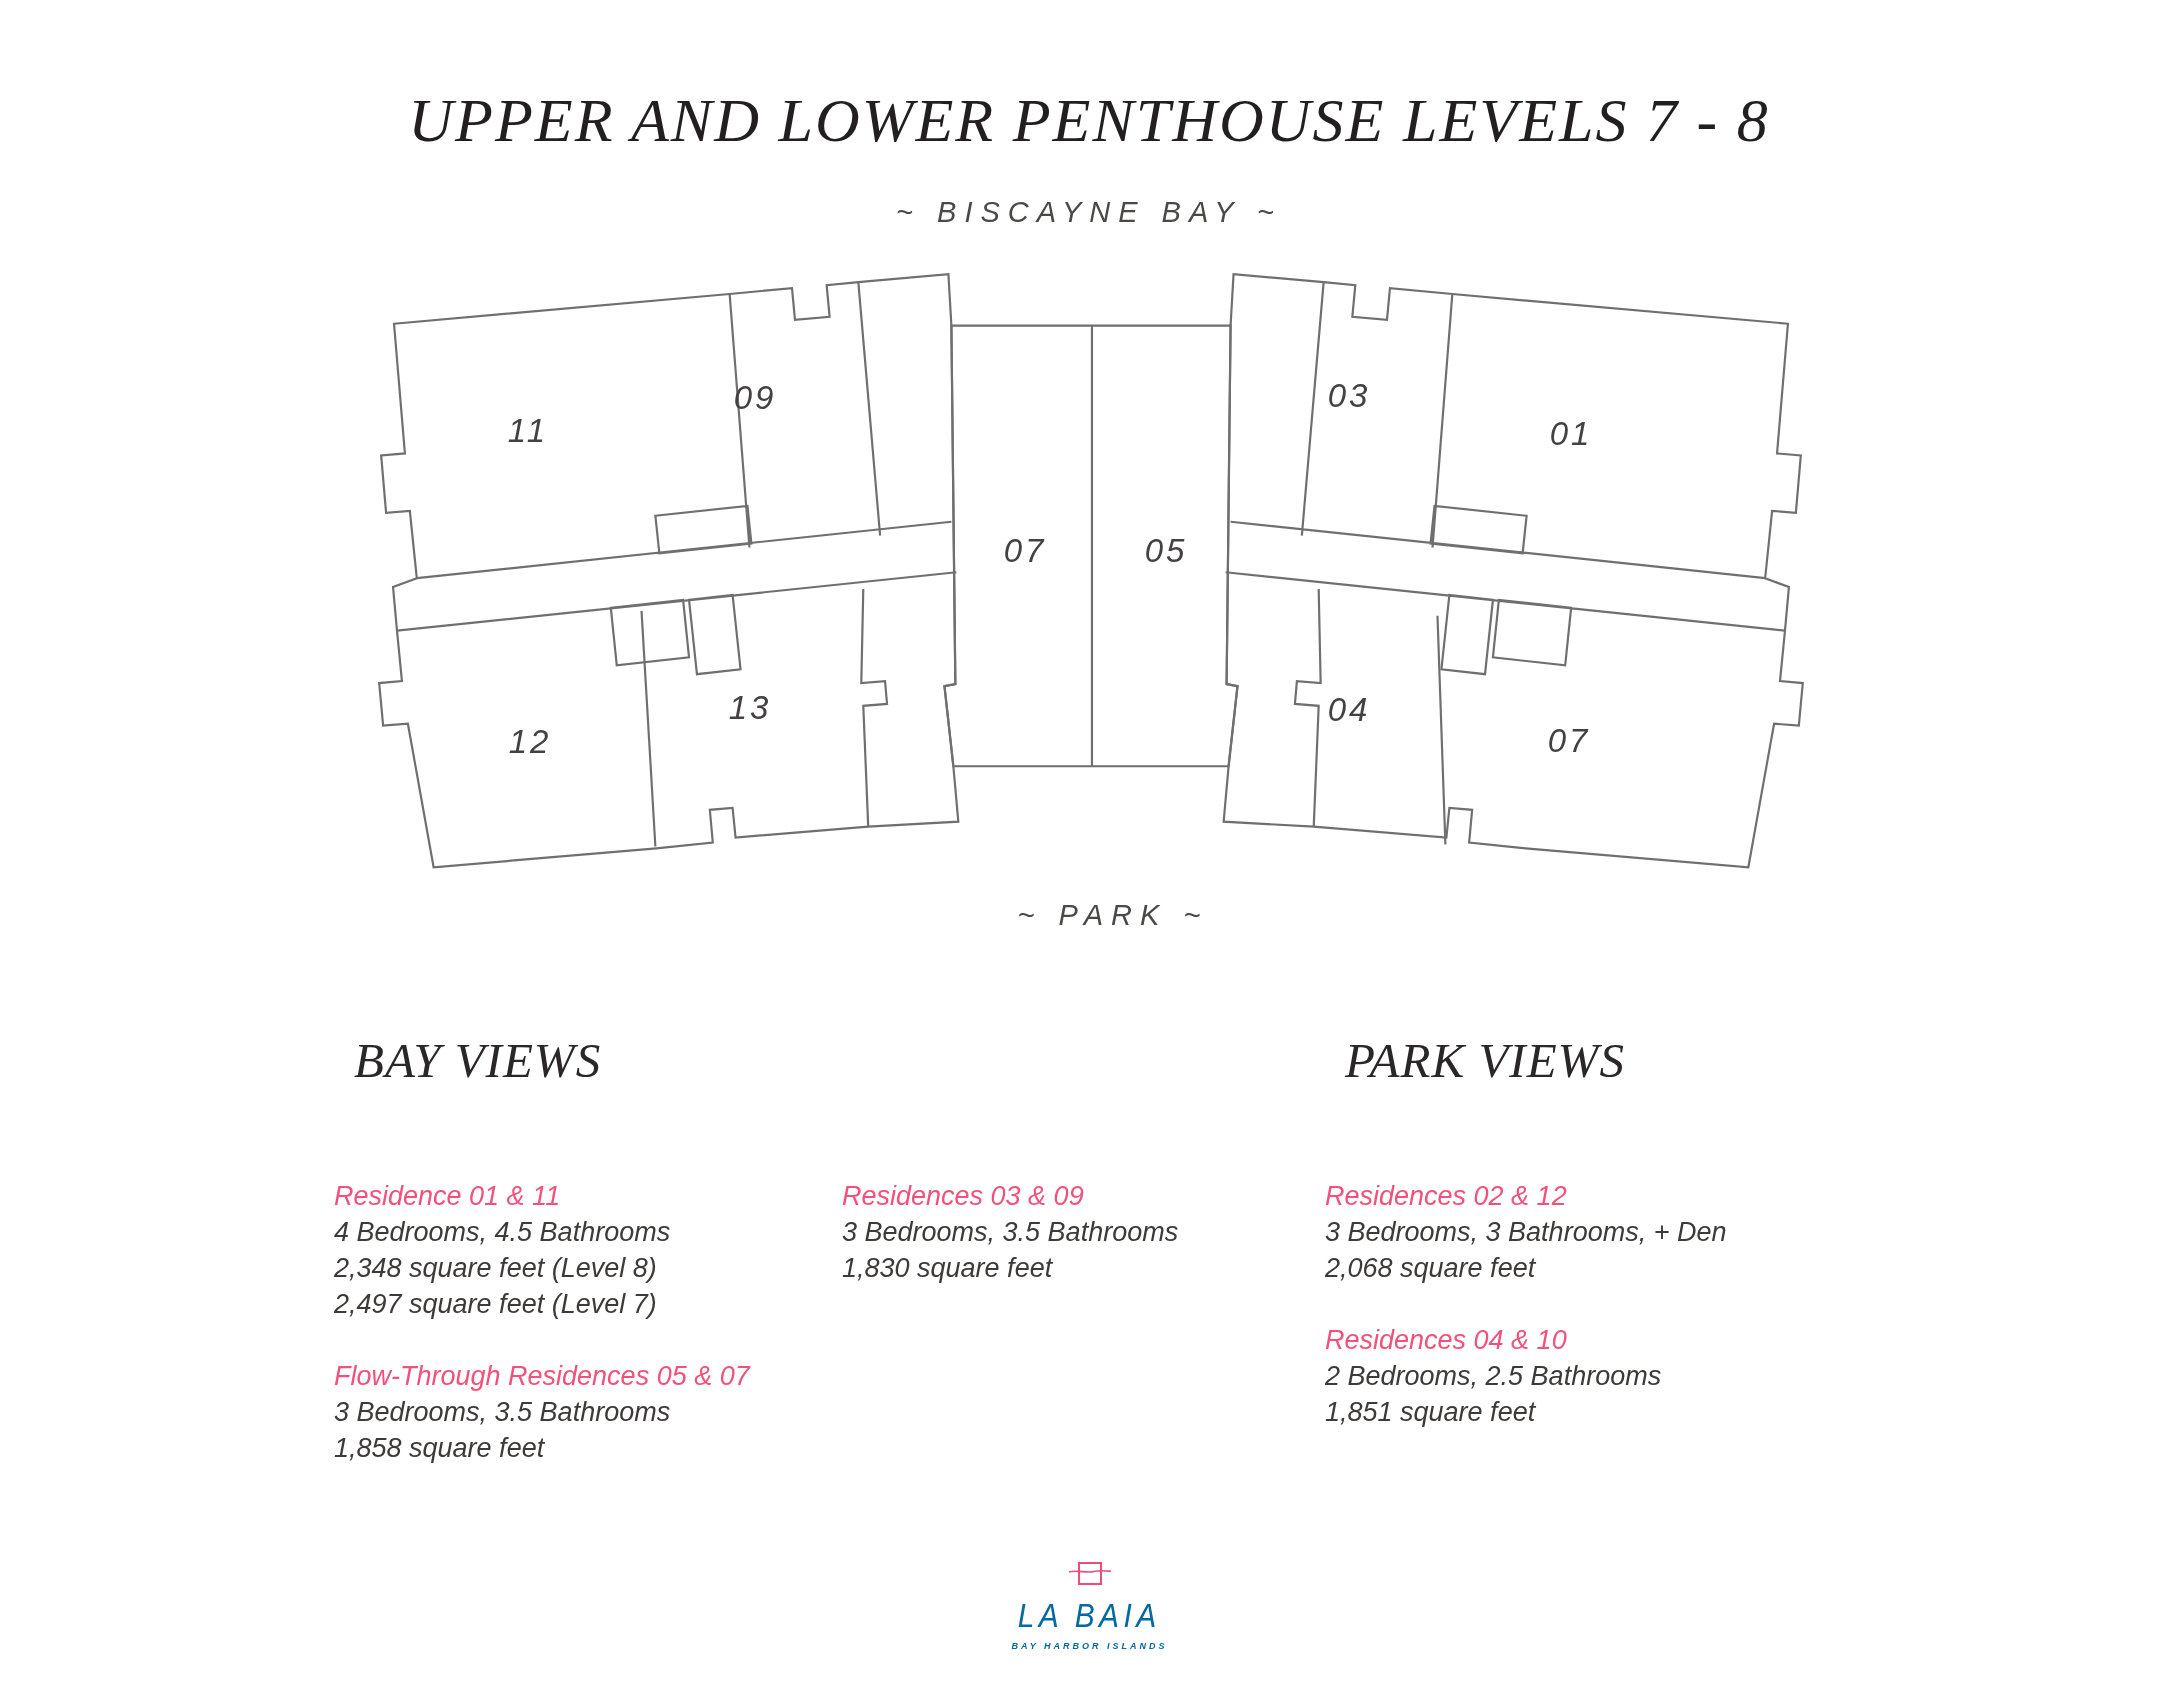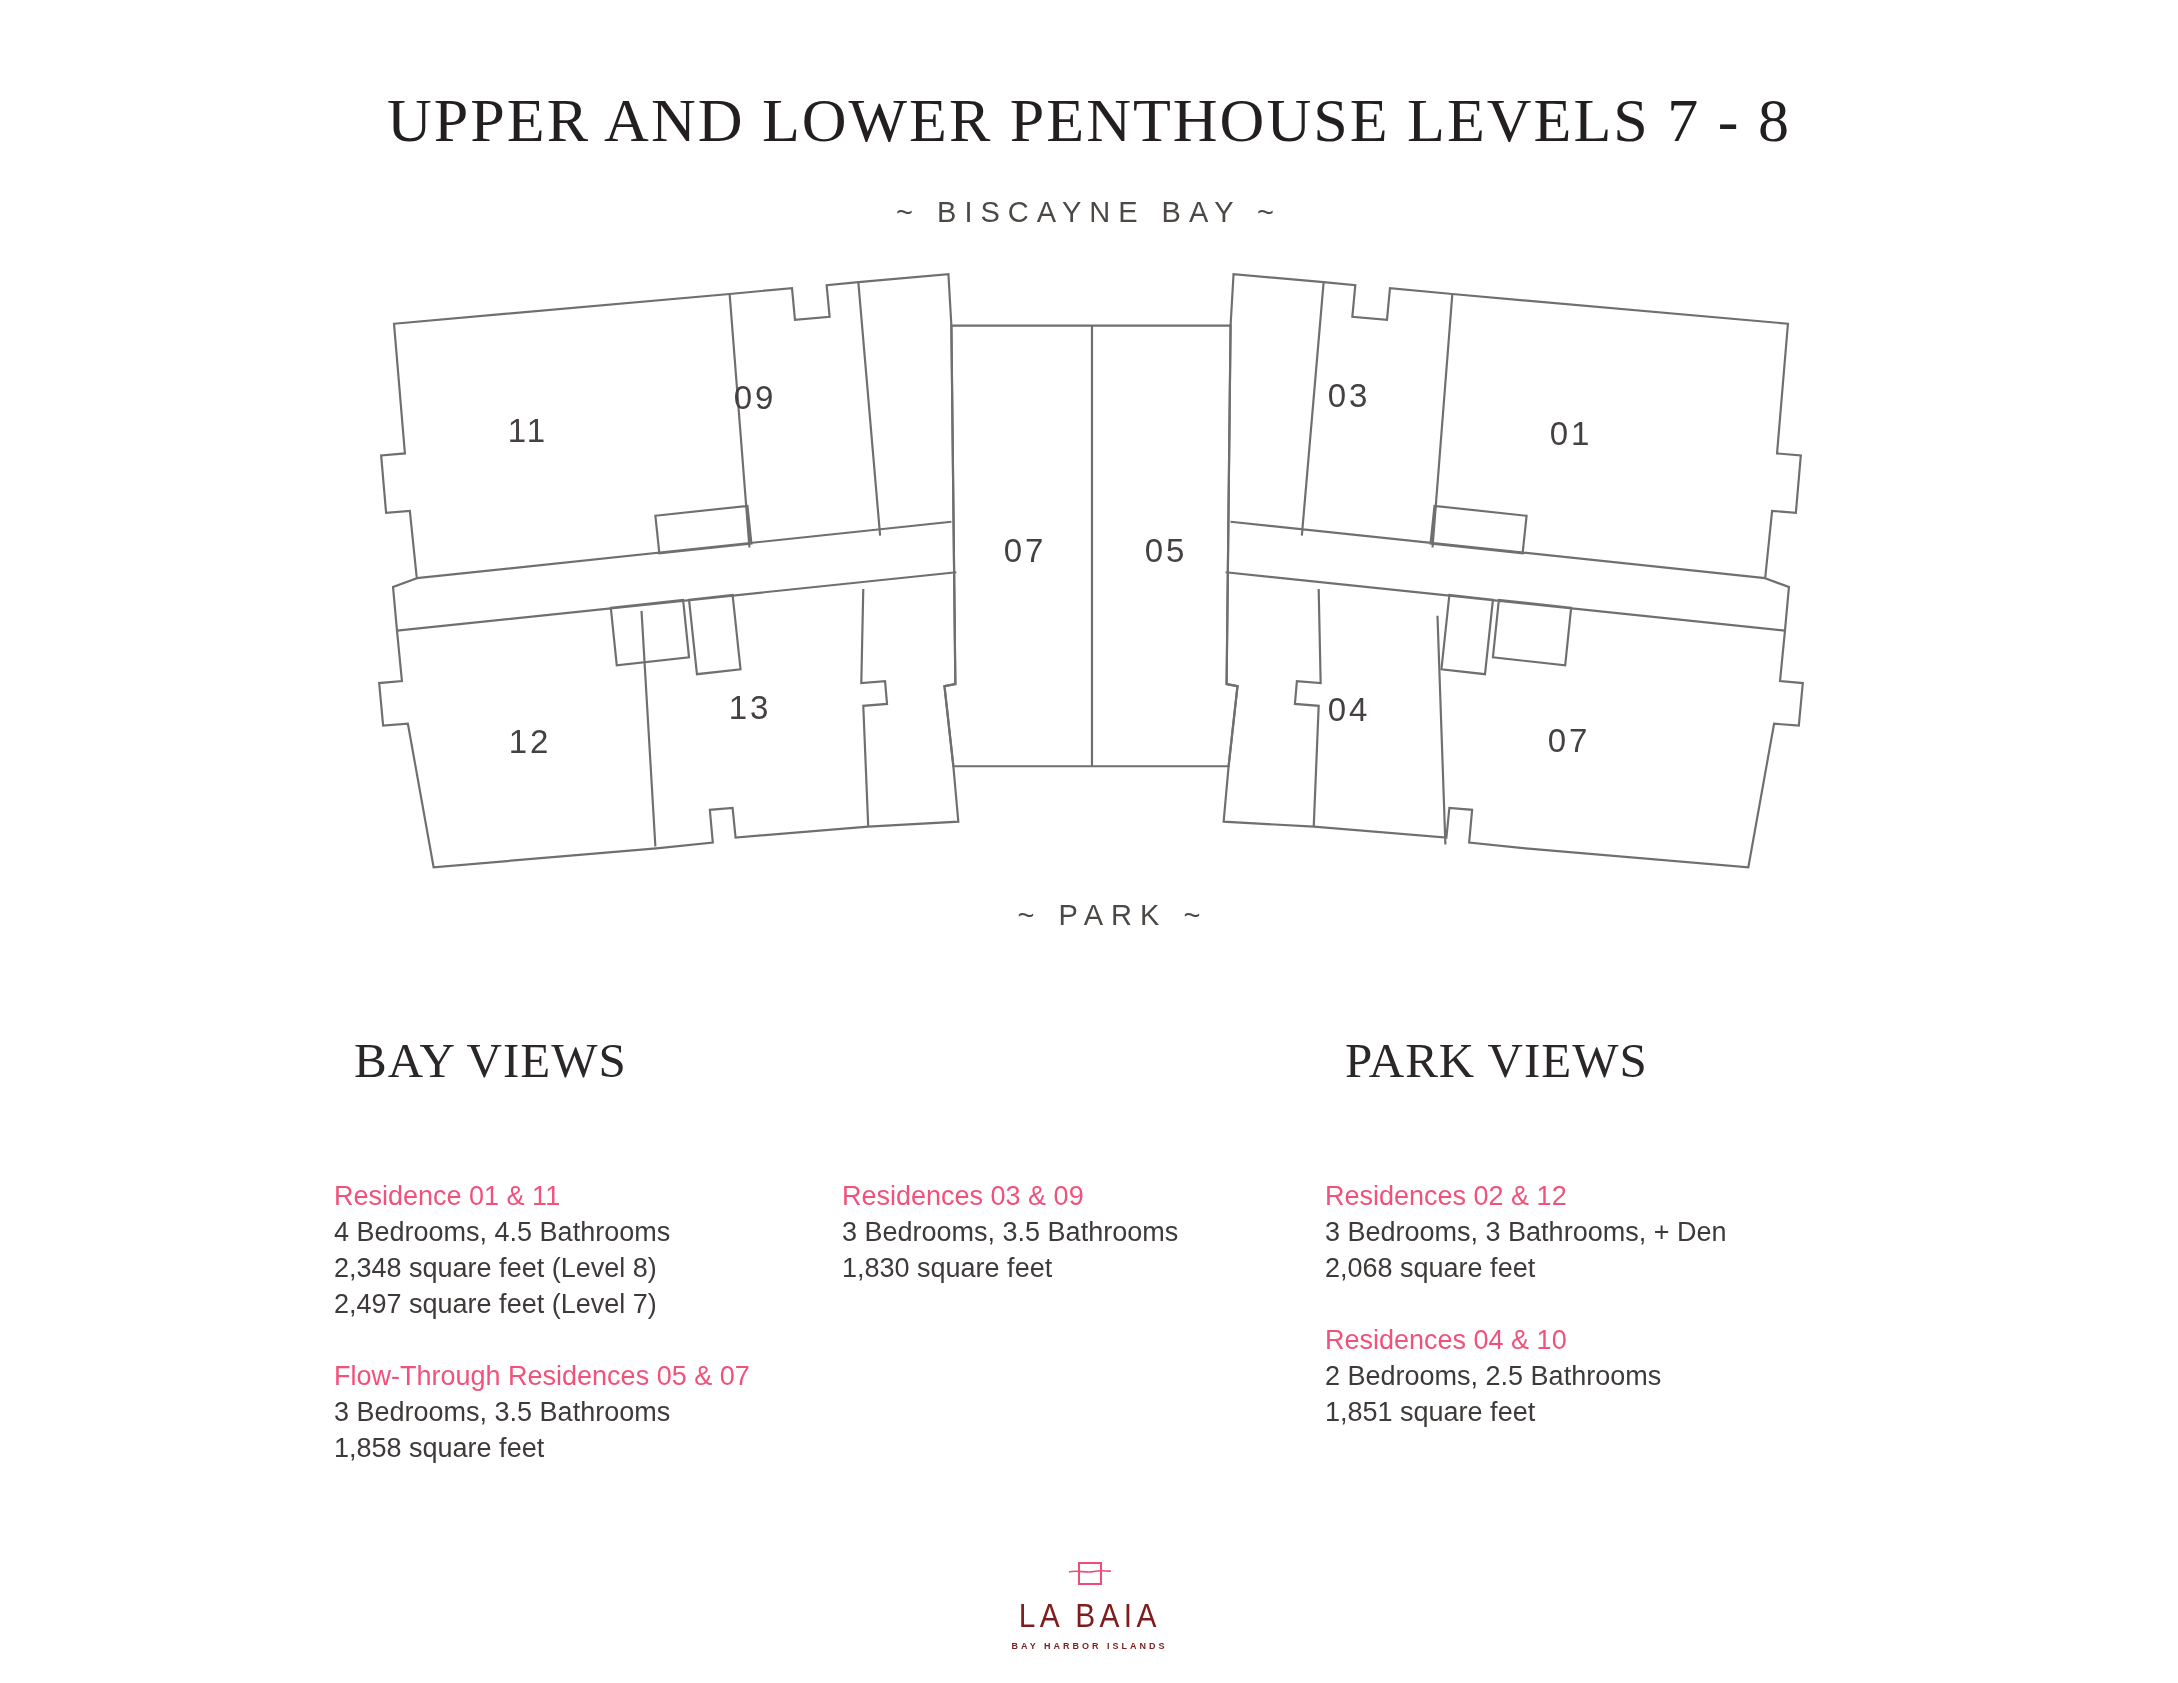--- a/index.html
+++ b/index.html
@@ -1,18 +1,18 @@
 <!DOCTYPE html>
 <html><head>
 <meta charset="utf-8">
 <style>
   html,body { margin:0; padding:0; background:#ffffff; }
   .canvas {
     position:relative; width:2178px; height:1683px; background:#ffffff;
-    font-family:"Liberation Sans", sans-serif; overflow:hidden;
+    font-family:"Liberation Sans", sans-serif; overflow:hidden;font-style:italic;
   }
   .page-title {
     position:absolute; top:85px; left:0; width:100%; text-align:center;
     font-family:"Liberation Serif", serif; font-weight:400;
     font-size:62px; letter-spacing:2px; color:#231f20; white-space:nowrap;
   }
   .orient-label {
     position:absolute; left:0; width:100%; text-align:center;
     font-size:29px; letter-spacing:8px; color:#4c4846; white-space:nowrap;
   }
@@ -30,21 +30,21 @@
   }
   .col {
     position:absolute; width:475px;
     font-size:27px; line-height:36px; color:#3e3a39;
   }
   .blk + .blk { margin-top:36px; }
   .blk-title { color:#f0527b;margin-top:30px; }
   .blk-line { color:#3e3a39; }
   .logo {
     position:absolute; left:941px; top:1560px; width:297px; text-align:center;
-    color:#7f1d1d;
+    color:#0369a1;
   }
   .logo-mark { display:block; margin:0 auto; }
   .logo-name {
     display:inline-block; margin-top:8px;
     font-size:34px; letter-spacing:5px; font-weight:400;
     transform:scaleX(0.88); transform-origin:center; white-space:nowrap;
   }
   .logo-tagline {
     margin-top:6px; font-size:9px; letter-spacing:3px; font-weight:bold;
     white-space:nowrap;

